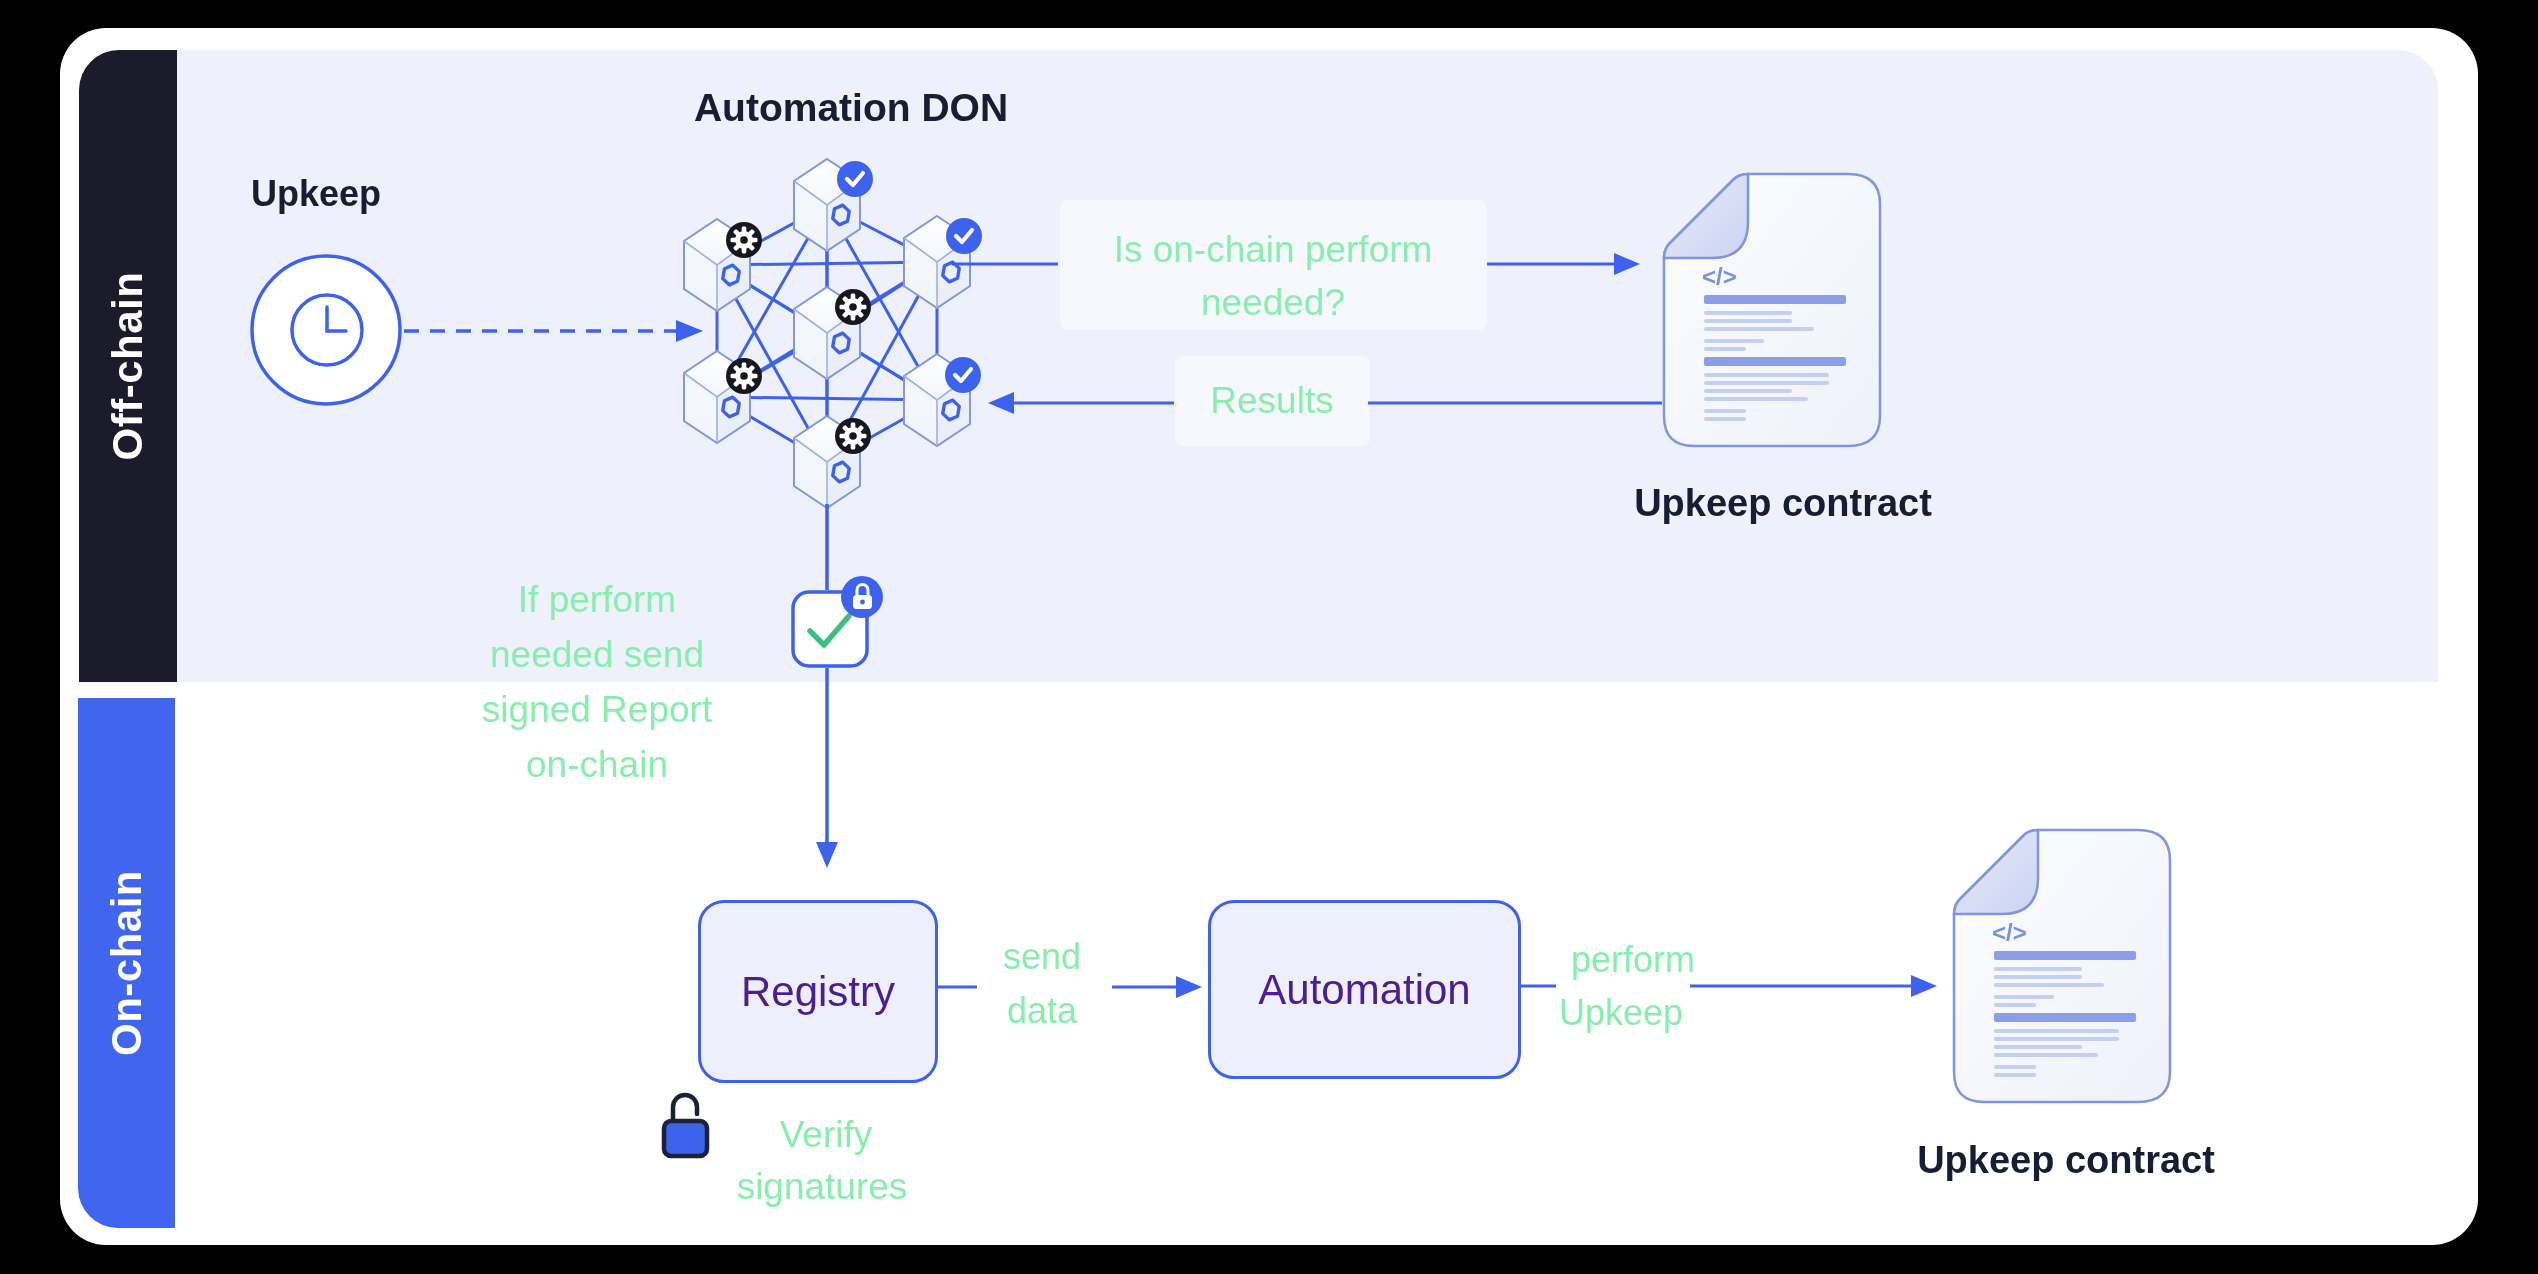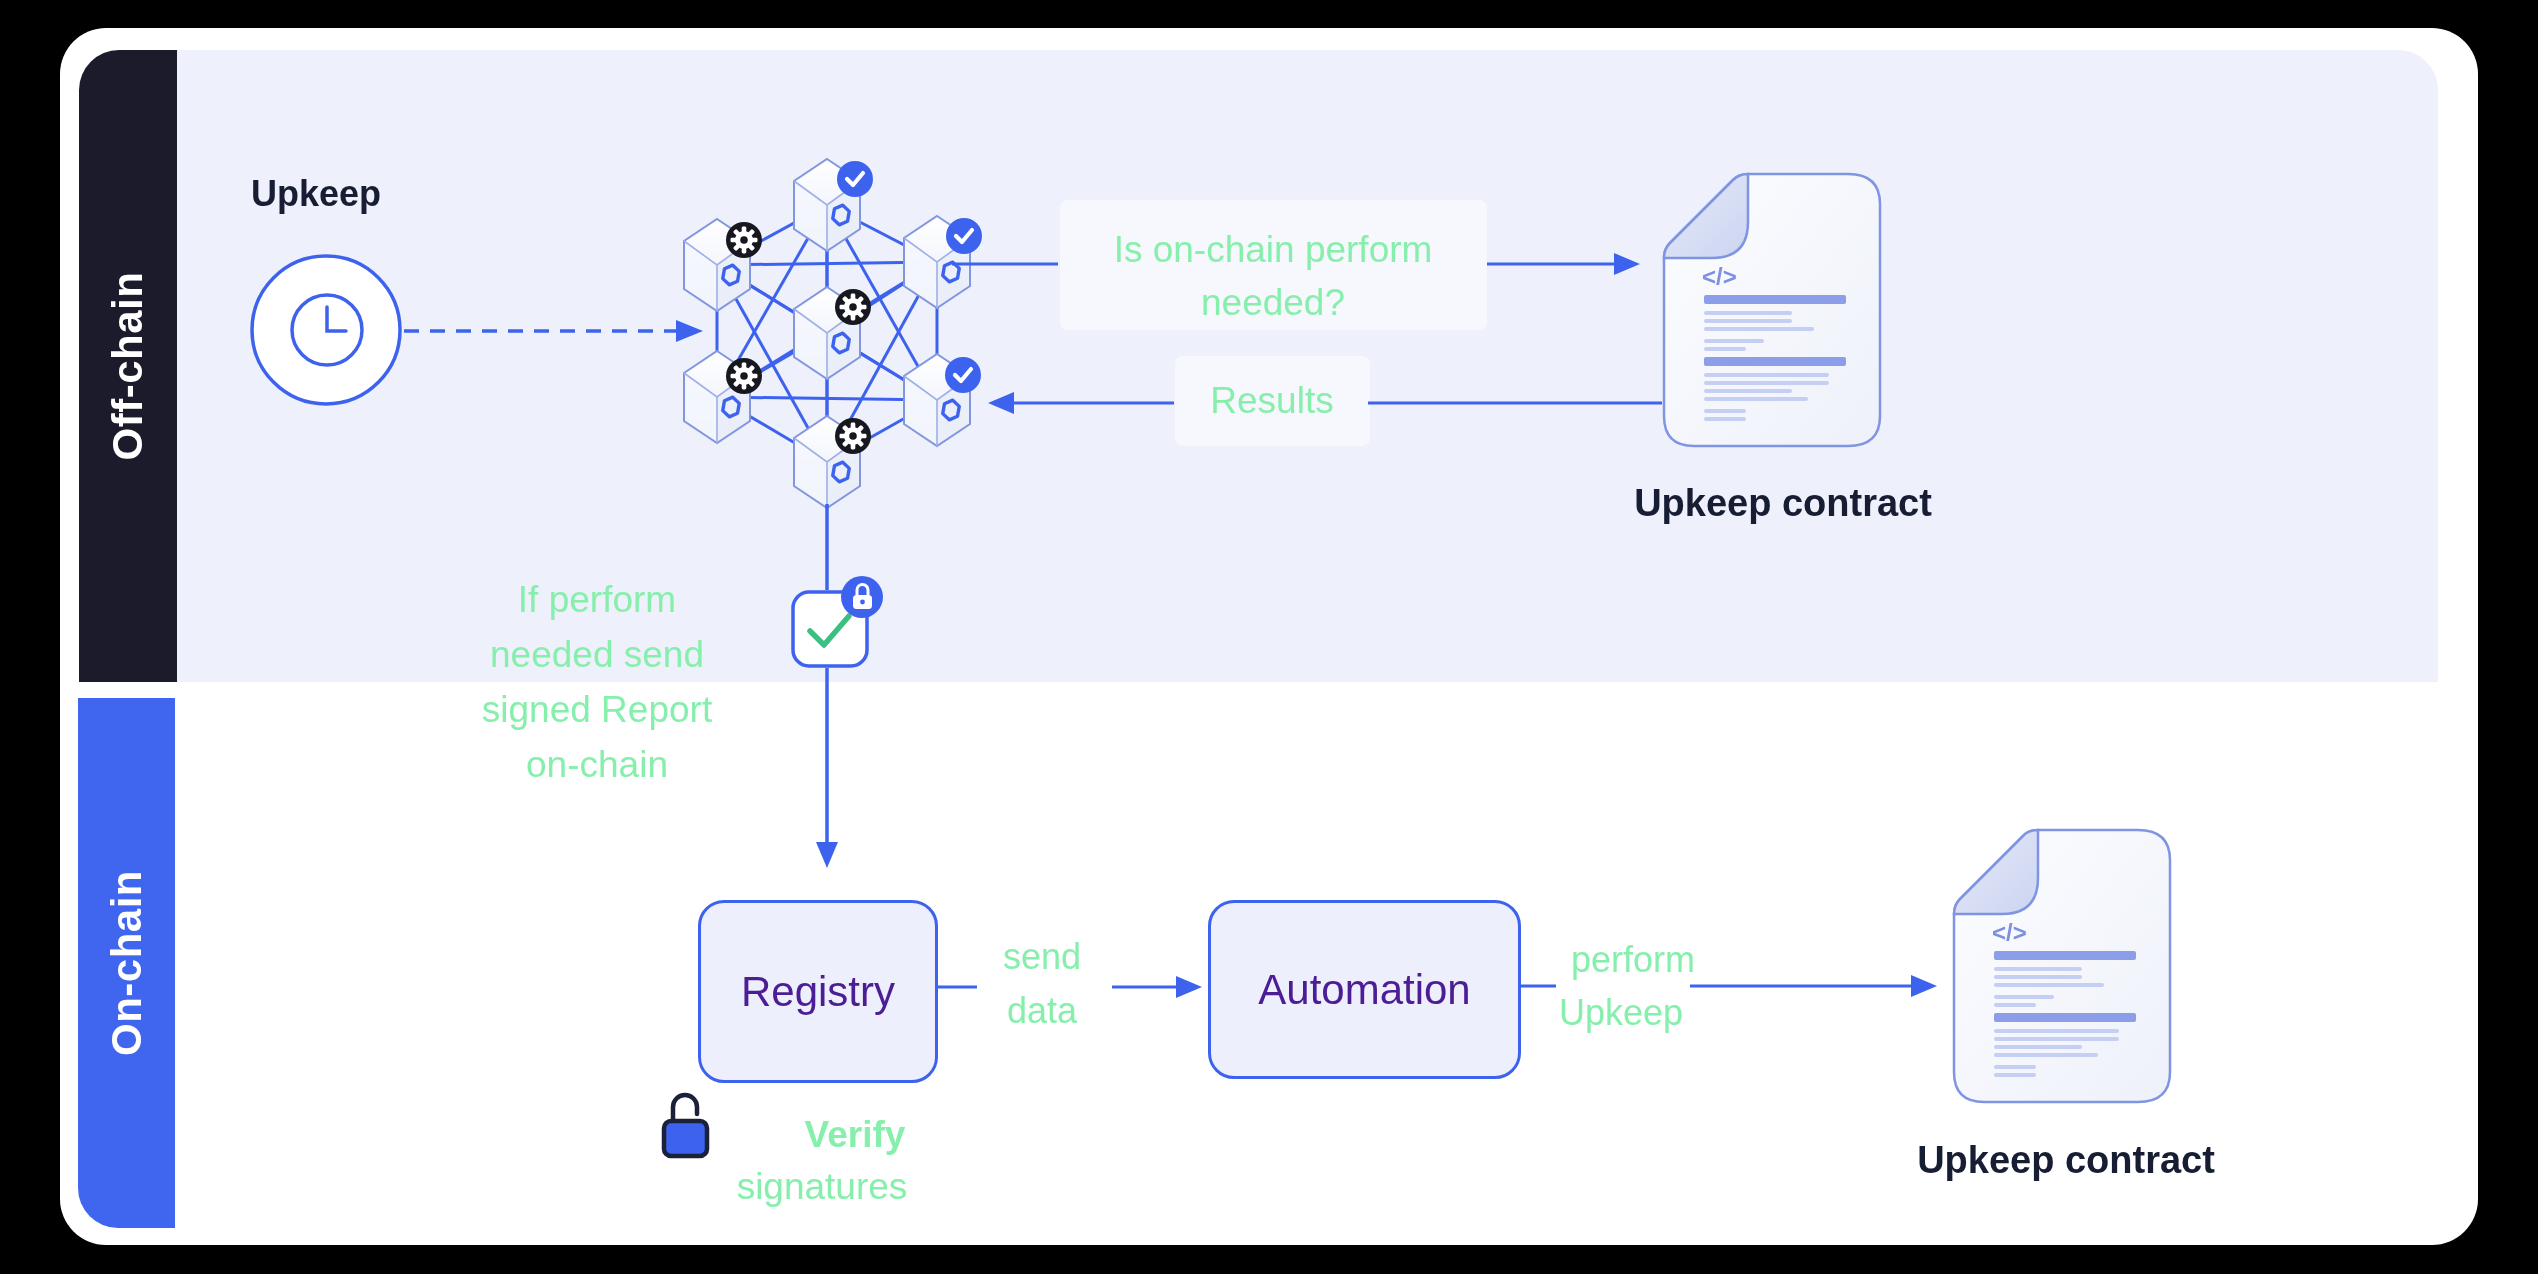--- a/index.html
+++ b/index.html
@@ -222,36 +222,37 @@
   </svg>
 
   <div class="flowbox" style="left:698px;top:900px;width:234px;height:177px;">
     <span>Registry</span>
   </div>
   <div class="flowbox" style="left:1208px;top:900px;width:307px;height:173px;">
     <span>Automation</span>
   </div>
 
   <div class="lbl dark" style="left:316px;top:194px;font-size:36px;">Upkeep</div>
+  <div class="lbl dark" style="left:851px;top:108px;font-size:39px;">Automation DON</div>
 
   <div class="lbl gray" style="left:1273px;top:250px;font-size:37px;">Is on-chain perform</div>
   <div class="lbl gray" style="left:1273px;top:303px;font-size:37px;">needed?</div>
 
   <div class="lbl gray" style="left:1272px;top:401px;font-size:37px;">Results</div>
 
   <div class="lbl dark" style="left:1783px;top:503px;font-size:38px;">Upkeep contract</div>
 
   <div class="lbl gray" style="left:597px;top:600px;font-size:37px;">If perform</div>
   <div class="lbl gray" style="left:597px;top:655px;font-size:37px;">needed send</div>
   <div class="lbl gray" style="left:597px;top:710px;font-size:37px;">signed Report</div>
   <div class="lbl gray" style="left:597px;top:765px;font-size:37px;">on-chain</div>
 
   <div class="lbl gray" style="left:1042px;top:957px;font-size:36px;">send</div>
   <div class="lbl gray" style="left:1042px;top:1011px;font-size:36px;">data</div>
 
   <div class="lbl gray" style="left:1621px;top:960px;font-size:36px;margin-left:12px;">perform</div>
   <div class="lbl gray" style="left:1621px;top:1013px;font-size:36px;">Upkeep</div>
 
-  <div class="lbl gray" style="left:855px;top:1135px;font-size:37px;font-weight:bold;">Verify</div>
+  <div class="lbl gray" style="left:826px;top:1135px;font-size:37px;">Verify</div>
   <div class="lbl gray" style="left:822px;top:1187px;font-size:37px;">signatures</div>
 
   <div class="lbl dark" style="left:2066px;top:1160px;font-size:38px;">Upkeep contract</div>
 </div>
 
 </body></html>

